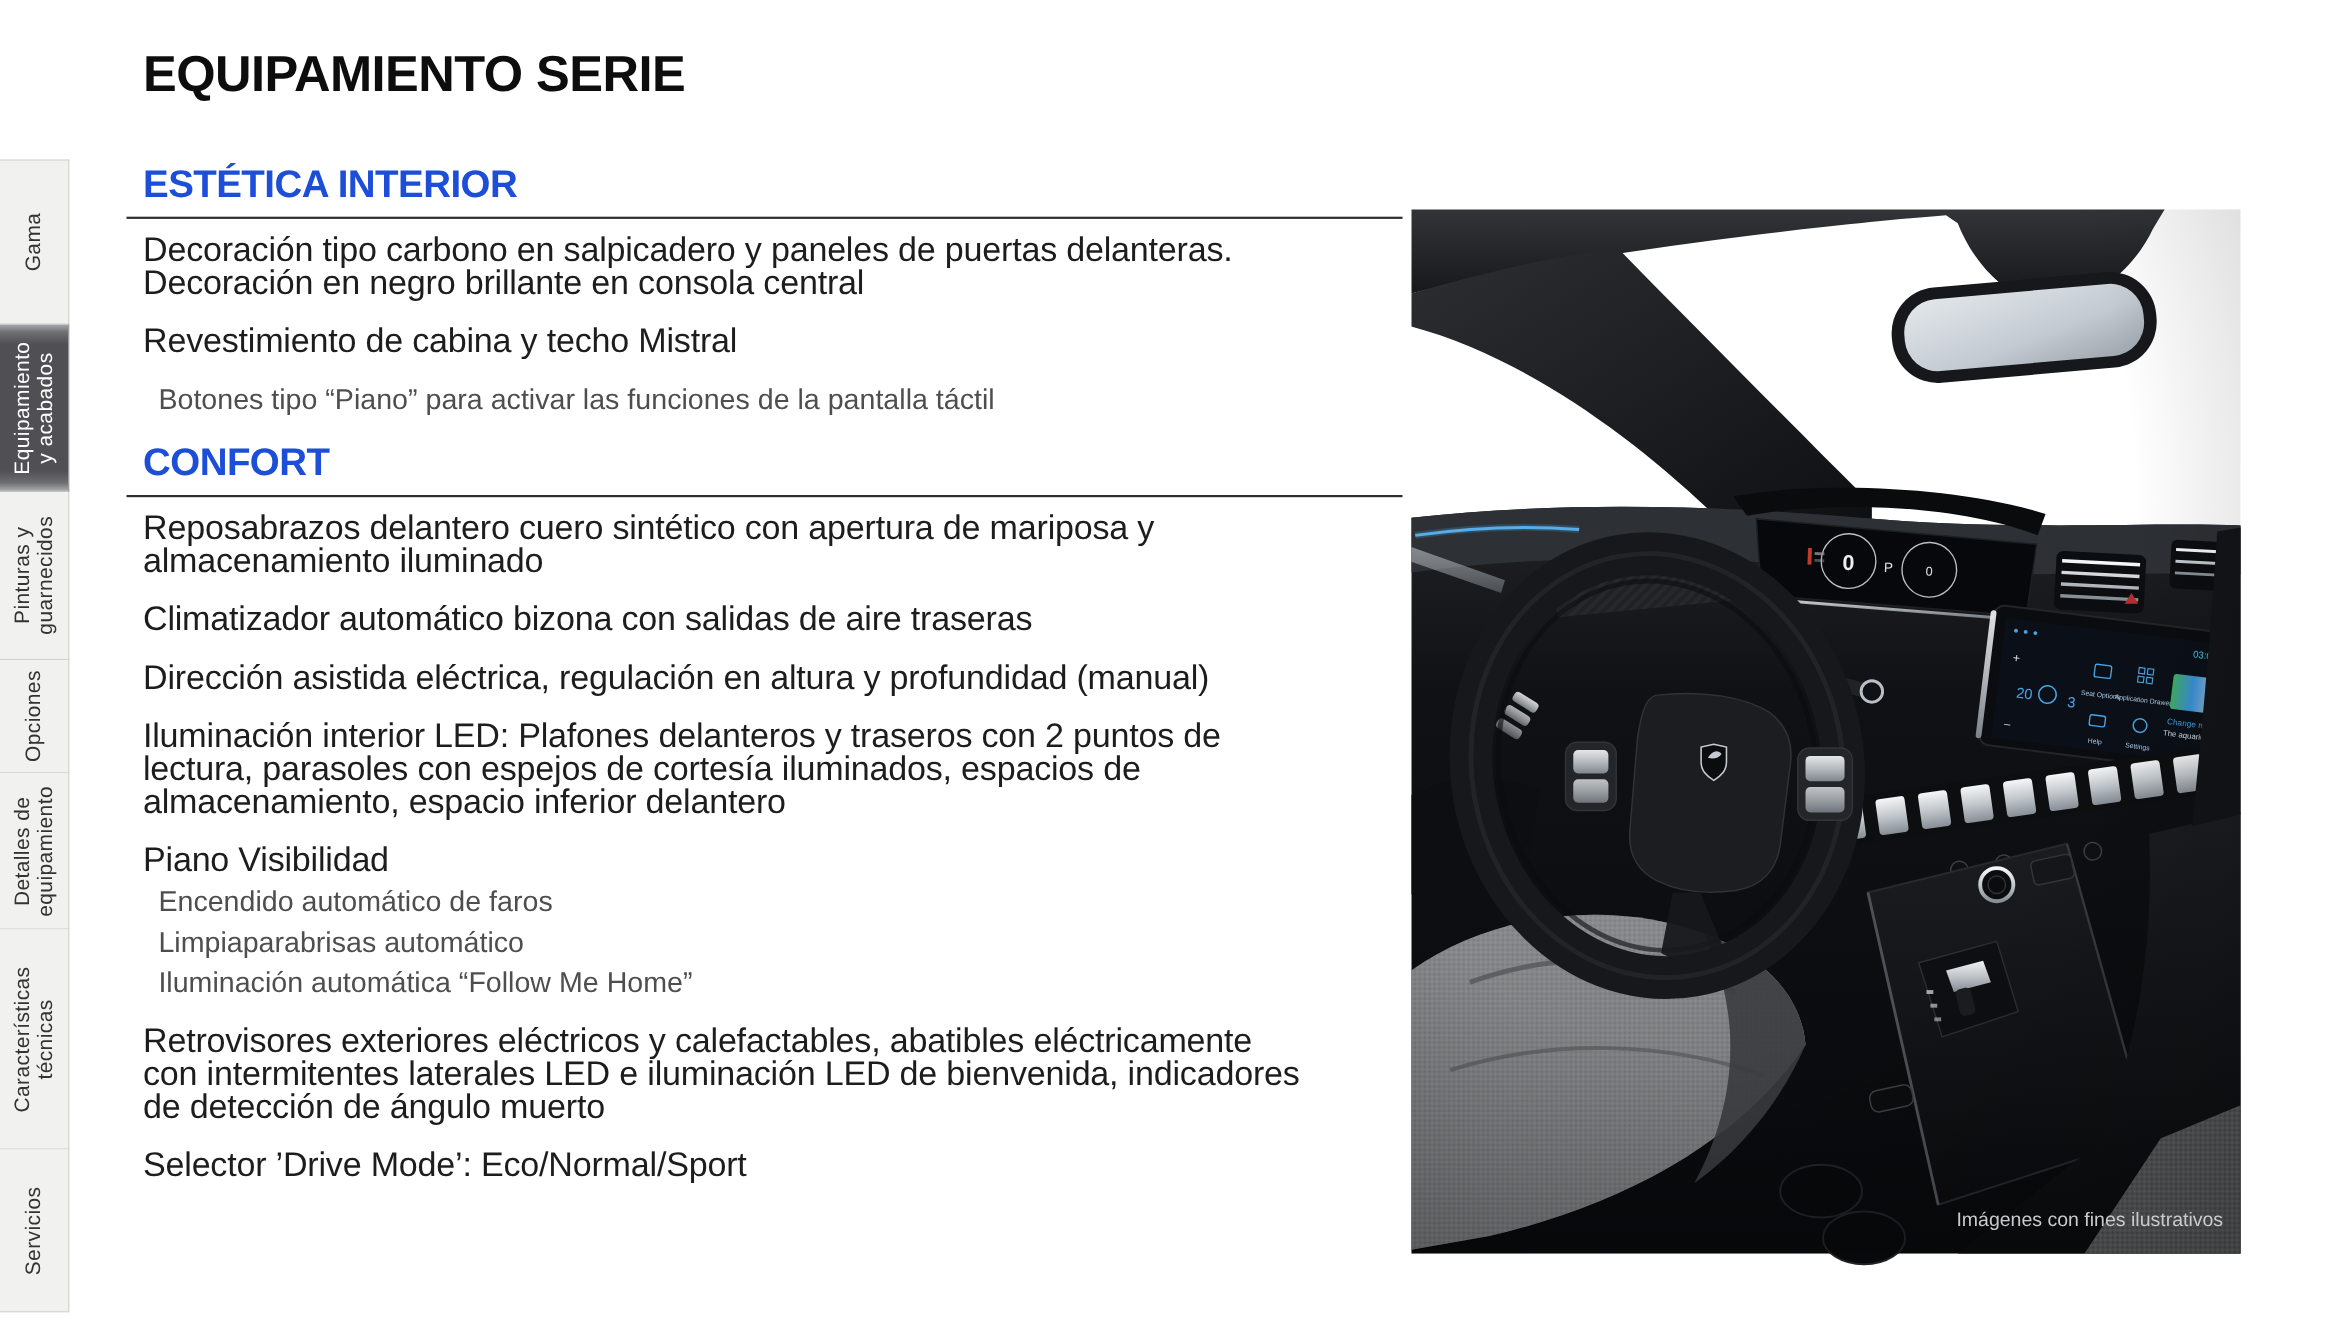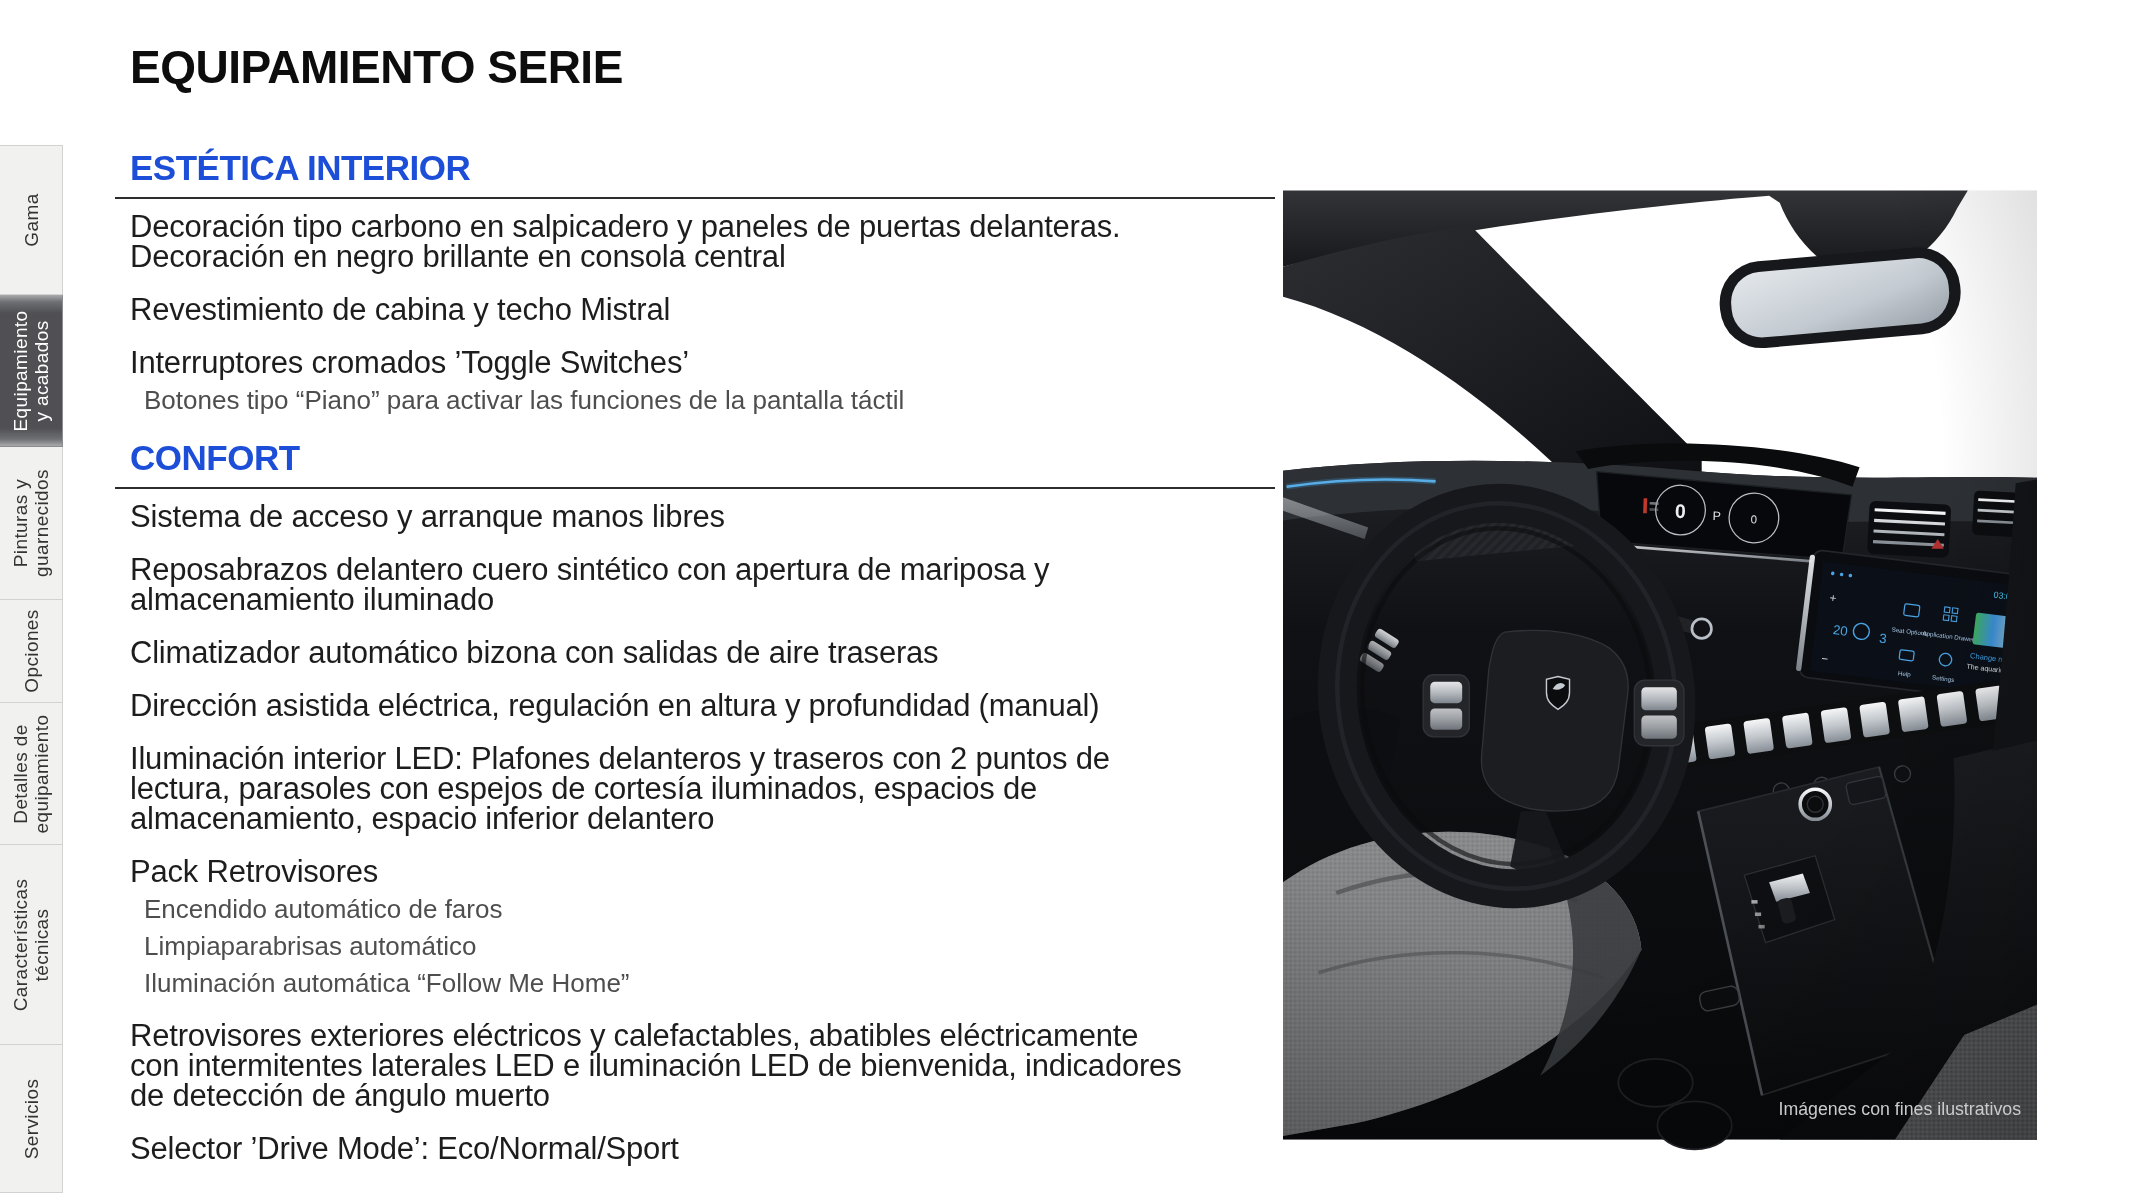--- a/index.html
+++ b/index.html
@@ -81,47 +81,43 @@
         <h2>ESTÉTICA INTERIOR</h2>
         <div class="rule"></div>
         <div class="item-block">
           <div class="item-text">Decoración tipo carbono en salpicadero y paneles de puertas delanteras.
 Decoración en negro brillante en consola central</div>
         </div>
         <div class="item-block">
           <div class="item-text">Revestimiento de cabina y techo Mistral</div>
         </div>
         <div class="item-block">
-          <div class="item-text">Interruptores cromados ’Toggle Switches’</div>
           <div class="subitem">Botones tipo “Piano” para activar las funciones de la pantalla táctil</div>
         </div>
       </section>
       <section class="feature-section">
         <h2>CONFORT</h2>
         <div class="rule"></div>
         <div class="item-block">
-          <div class="item-text">Sistema de acceso y arranque manos libres</div>
-        </div>
-        <div class="item-block">
           <div class="item-text">Reposabrazos delantero cuero sintético con apertura de mariposa y
 almacenamiento iluminado</div>
         </div>
         <div class="item-block">
           <div class="item-text">Climatizador automático bizona con salidas de aire traseras</div>
         </div>
         <div class="item-block">
           <div class="item-text">Dirección asistida eléctrica, regulación en altura y profundidad (manual)</div>
         </div>
         <div class="item-block">
           <div class="item-text">Iluminación interior LED: Plafones delanteros y traseros con 2 puntos de
 lectura, parasoles con espejos de cortesía iluminados, espacios de
 almacenamiento, espacio inferior delantero</div>
         </div>
         <div class="item-block">
-          <div class="item-text">Pack Retrovisores</div>
+          <div class="item-text">Piano Visibilidad</div>
           <div class="subitem">Encendido automático de faros</div>
           <div class="subitem">Limpiaparabrisas automático</div>
           <div class="subitem">Iluminación automática “Follow Me Home”</div>
         </div>
         <div class="item-block">
           <div class="item-text">Retrovisores exteriores eléctricos y calefactables, abatibles eléctricamente
 con intermitentes laterales LED e iluminación LED de bienvenida, indicadores
 de detección de ángulo muerto</div>
         </div>
         <div class="item-block">

